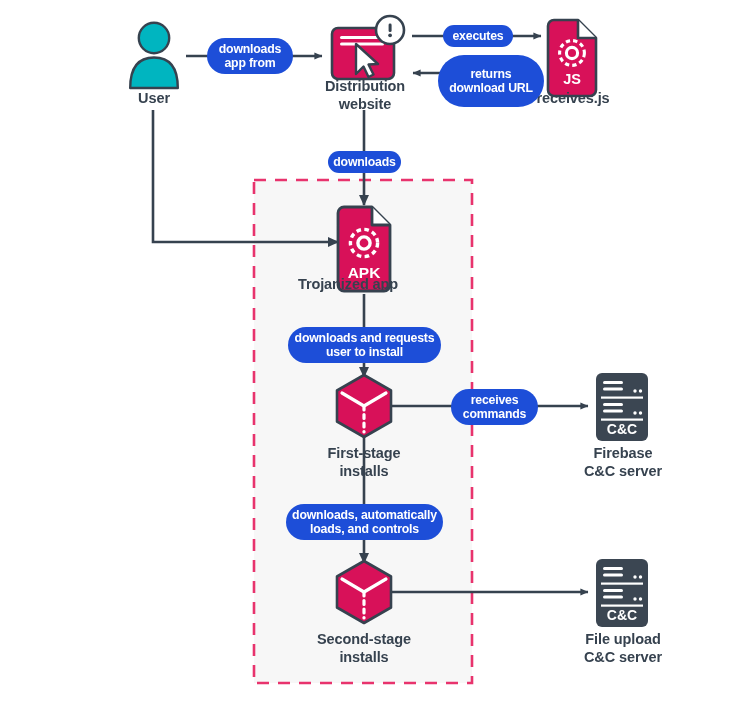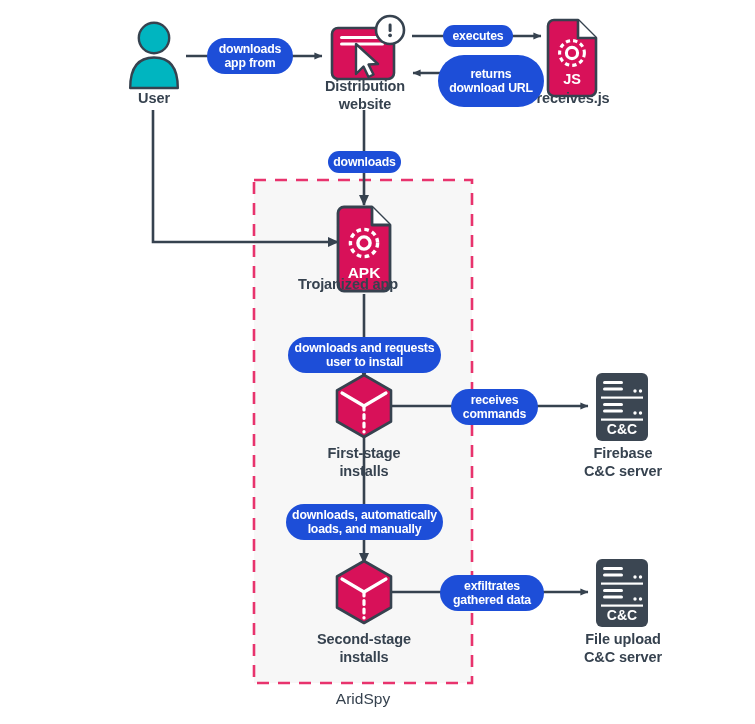--- a/index.html
+++ b/index.html
@@ -212,27 +212,24 @@
 app from</div>
 
   <div class="pill" style="left:443px; top:25px; width:70px; height:22px;">executes</div>
 
   <div class="pill" style="left:438px; top:55px; width:106px; height:52px;">returns
 download URL</div>
 
 
   <div class="pill" style="left:328px; top:151px; width:73px; height:22px;">downloads</div>
 
-  <div class="pill" style="left:288px; top:337px; width:153px; height:36px;">downloads and requests
+  <div class="pill" style="left:288px; top:327px; width:153px; height:36px;">downloads and requests
 user to install</div>
 
   <div class="pill" style="left:451px; top:389px; width:87px; height:36px;">receives
 commands</div>
 
   <div class="pill" style="left:286px; top:504px; width:157px; height:36px;">downloads, automatically
-loads, and manually</div>
-
-  <div class="pill" style="left:440px; top:575px; width:104px; height:36px;">exfiltrates
-gathered data</div>
-
-  <div class="group-caption" style="left:254px; top:690px; width:218px;">AridSpy</div>
+loads, and controls</div>
+
+
 
 </div>
 
 </body></html>

